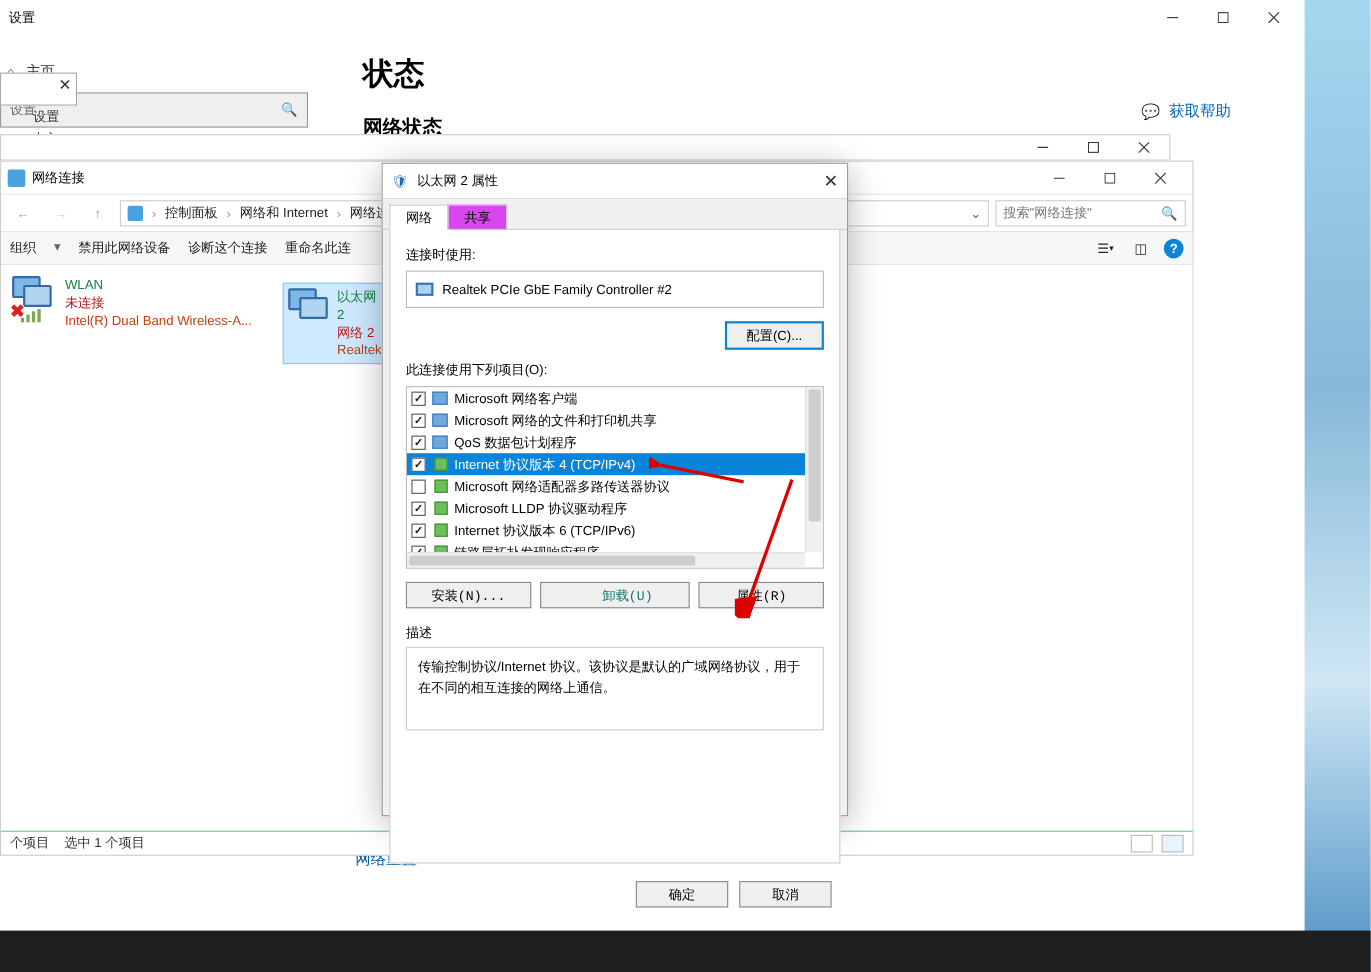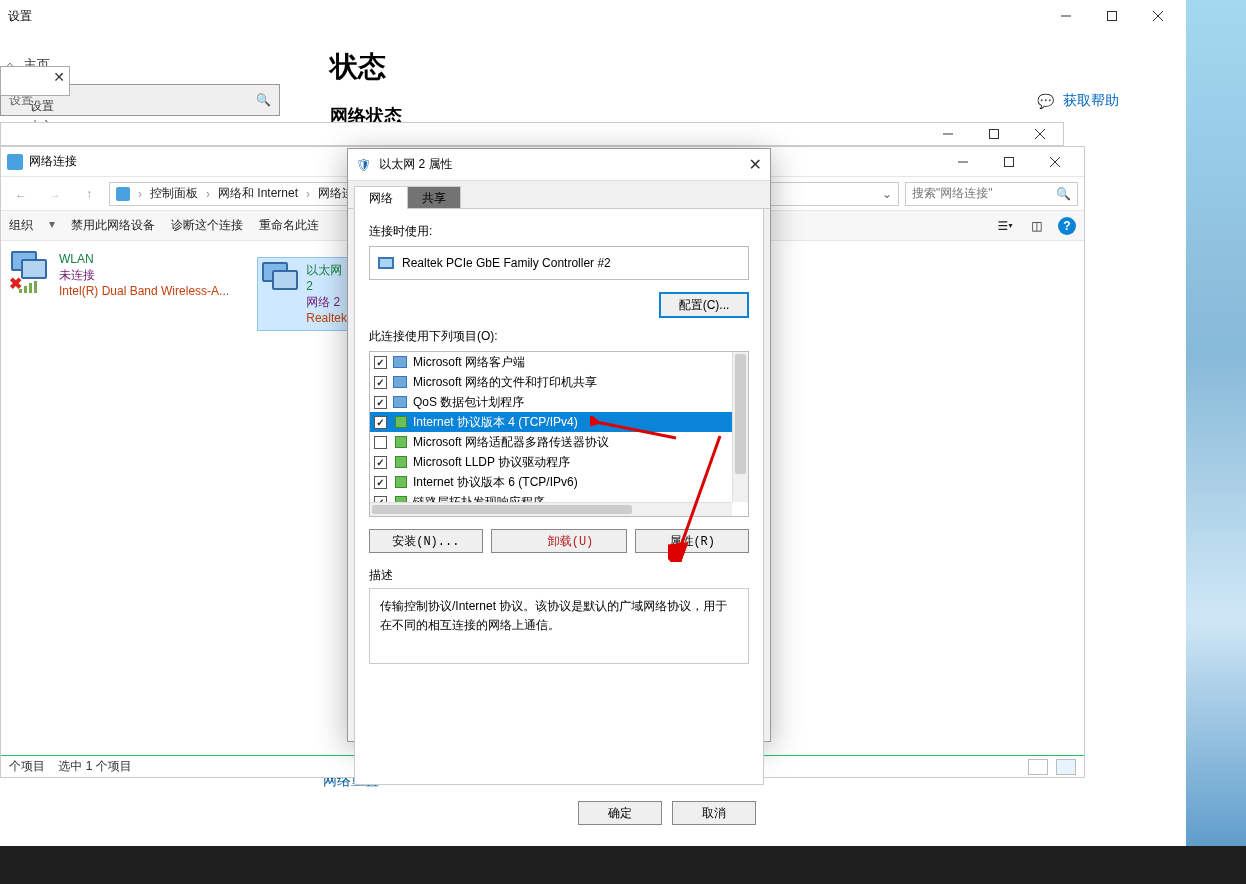--- a/index.html
+++ b/index.html
@@ -53,35 +53,35 @@
   .conn-item { position:absolute; display:flex; gap:8px; align-items:flex-start; width:250px; padding:4px;}
   .conn-item.sel { background:#cde8ff; border:1px solid #8cc6f0;}
   .conn-ico { width:40px; height:40px; position:relative;}
   .conn-ico .monitor{position:absolute;left:0;top:0;width:26px;height:20px;border:2px solid #366aa5;background:#7fb7e8;border-radius:2px;}
   .conn-ico .monitor2{position:absolute;left:10px;top:8px;width:26px;height:20px;border:2px solid #366aa5;background:#b1d5f1;border-radius:2px;}
   .conn-ico .redx{position:absolute;left:-2px;bottom:-2px;color:#d22;font-size:16px;font-weight:bold;}
   .conn-ico .bars{position:absolute;left:8px;bottom:-2px;width:20px;height:12px;display:flex;align-items:flex-end;gap:2px;}
   .conn-ico .bars i{width:3px;background:#7aa84f;display:block;}
   .conn-lines { font-size:12px; line-height:16px;}
   .conn-lines .l1{color:#15803d;}
-  .conn-lines .l2{color:#701a75;}
+  .conn-lines .l2{color:#b91c1c;}
   .conn-lines .l3{color:#c2410c;}
 
   .netconn-status { height:22px; border-top:1px solid #22c55e; display:flex; align-items:center; padding:0 8px; font-size:12px; color:#333; justify-content:space-between;}
   .netconn-status .right{display:flex;gap:8px;align-items:center;}
   .view-ico{width:20px;height:16px;border:1px solid #bbb;}
 
   
   .props { position:absolute; left:347px; top:148px; width:424px; height:594px; background:#f0f0f0; border:1px solid #999; box-shadow:0 6px 30px rgba(0,0,0,0.3);}
   .props-titlebar{height:32px;display:flex;align-items:center;justify-content:space-between;padding:0 8px;background:#fff;border-bottom:1px solid #ddd;}
   .props-titlebar .t{display:flex;align-items:center;gap:8px;font-size:12px;}
   .shield-ico{color:#1a6bb5;}
   .props-close{font-size:16px;font-weight:400;color:#333;}
   .tabs{display:flex;background:#f0f0f0;padding:4px 6px 0 6px;border-bottom:1px solid #ccc;height:28px;}
-  .tab{padding:3px 14px;font-size:12px;border:1px solid #ccc;background:#737373;margin-right:-1px;position:relative;top:1px;}
+  .tab{padding:3px 14px;font-size:12px;border:1px solid #ccc;background:#d946ef;margin-right:-1px;position:relative;top:1px;}
   .tab.active{background:#fff;border-bottom:1px solid #fff;}
   .tab-body{background:#fff;margin:0 6px 6px 6px;border:1px solid #ccc;border-top:none;padding:14px 14px 10px 14px;height:576px;}
   .fieldlabel{font-size:12px;margin-bottom:6px;}
   .adapter-box{border:1px solid #bbb;background:#fff;height:34px;display:flex;align-items:center;padding:0 8px;font-size:12px;gap:8px;}
   .adapter-ico{width:16px;height:12px;border:2px solid #3a77b7;background:#a9d4f2;}
   .config-row{display:flex;justify-content:flex-end;margin-top:12px;}
   .win-button{min-width:90px;height:24px;border:1px solid #888;background:#efefef;font-size:12px;display:flex;align-items:center;justify-content:center;padding:0 10px;}
   .win-button.focus{border:2px solid #0a84d8;height:26px;}
   .listbox{border:1px solid #bbb;background:#fff;height:166px;margin-top:6px;position:relative;overflow:hidden;}
   .listbox-inner{position:absolute;left:0;top:0;right:16px;bottom:14px;overflow:hidden;}
@@ -89,21 +89,21 @@
   .list-row.sel{background:#0a84d8;color:#fff;}
   .chk{width:13px;height:13px;border:1px solid #555;background:#fff;display:flex;align-items:center;justify-content:center;font-size:10px;color:#222;font-weight:bold;flex-shrink:0;}
   .proto-ico{width:12px;height:12px;background:#6bc05a;border:1px solid #3c8a2d;margin-left:2px;flex-shrink:0;}
   .svc-ico{width:14px;height:12px;background:#6ea9db;border:1px solid #3a77b7;flex-shrink:0;}
   .vscroll{position:absolute;right:0;top:0;bottom:14px;width:16px;background:#f0f0f0;border-left:1px solid #ddd;}
   .vthumb{position:absolute;left:2px;right:2px;top:2px;height:120px;background:#cdcdcd;border-radius:2px;}
   .hscroll{position:absolute;left:0;right:16px;bottom:0;height:14px;background:#f0f0f0;border-top:1px solid #ddd;}
   .hthumb{position:absolute;top:2px;bottom:2px;left:2px;width:260px;background:#cdcdcd;border-radius:2px;}
   .btn-row3{display:flex;justify-content:space-between;margin-top:12px;gap:8px;}
   .btn-row3 .win-button{flex:1;font-family:Liberation Mono, monospace;}
-  .win-button.disabled{color:#b91c1c;padding-left:33px;}
+  .win-button.disabled{color:#0f766e;padding-left:33px;}
   .desc-group{margin-top:14px;}
   .group-label{font-size:12px;margin-bottom:4px;}
   .desc-box{border:1px solid #ccc;padding:8px 10px 24px 10px;font-size:12px;line-height:1.6;min-height:76px;}
   .dlg-btn-row{display:flex;justify-content:flex-end;gap:10px;padding:10px 14px;}
 
   
   .arrow-svg{position:absolute;pointer-events:none;}
 
 </style>
 </head>

